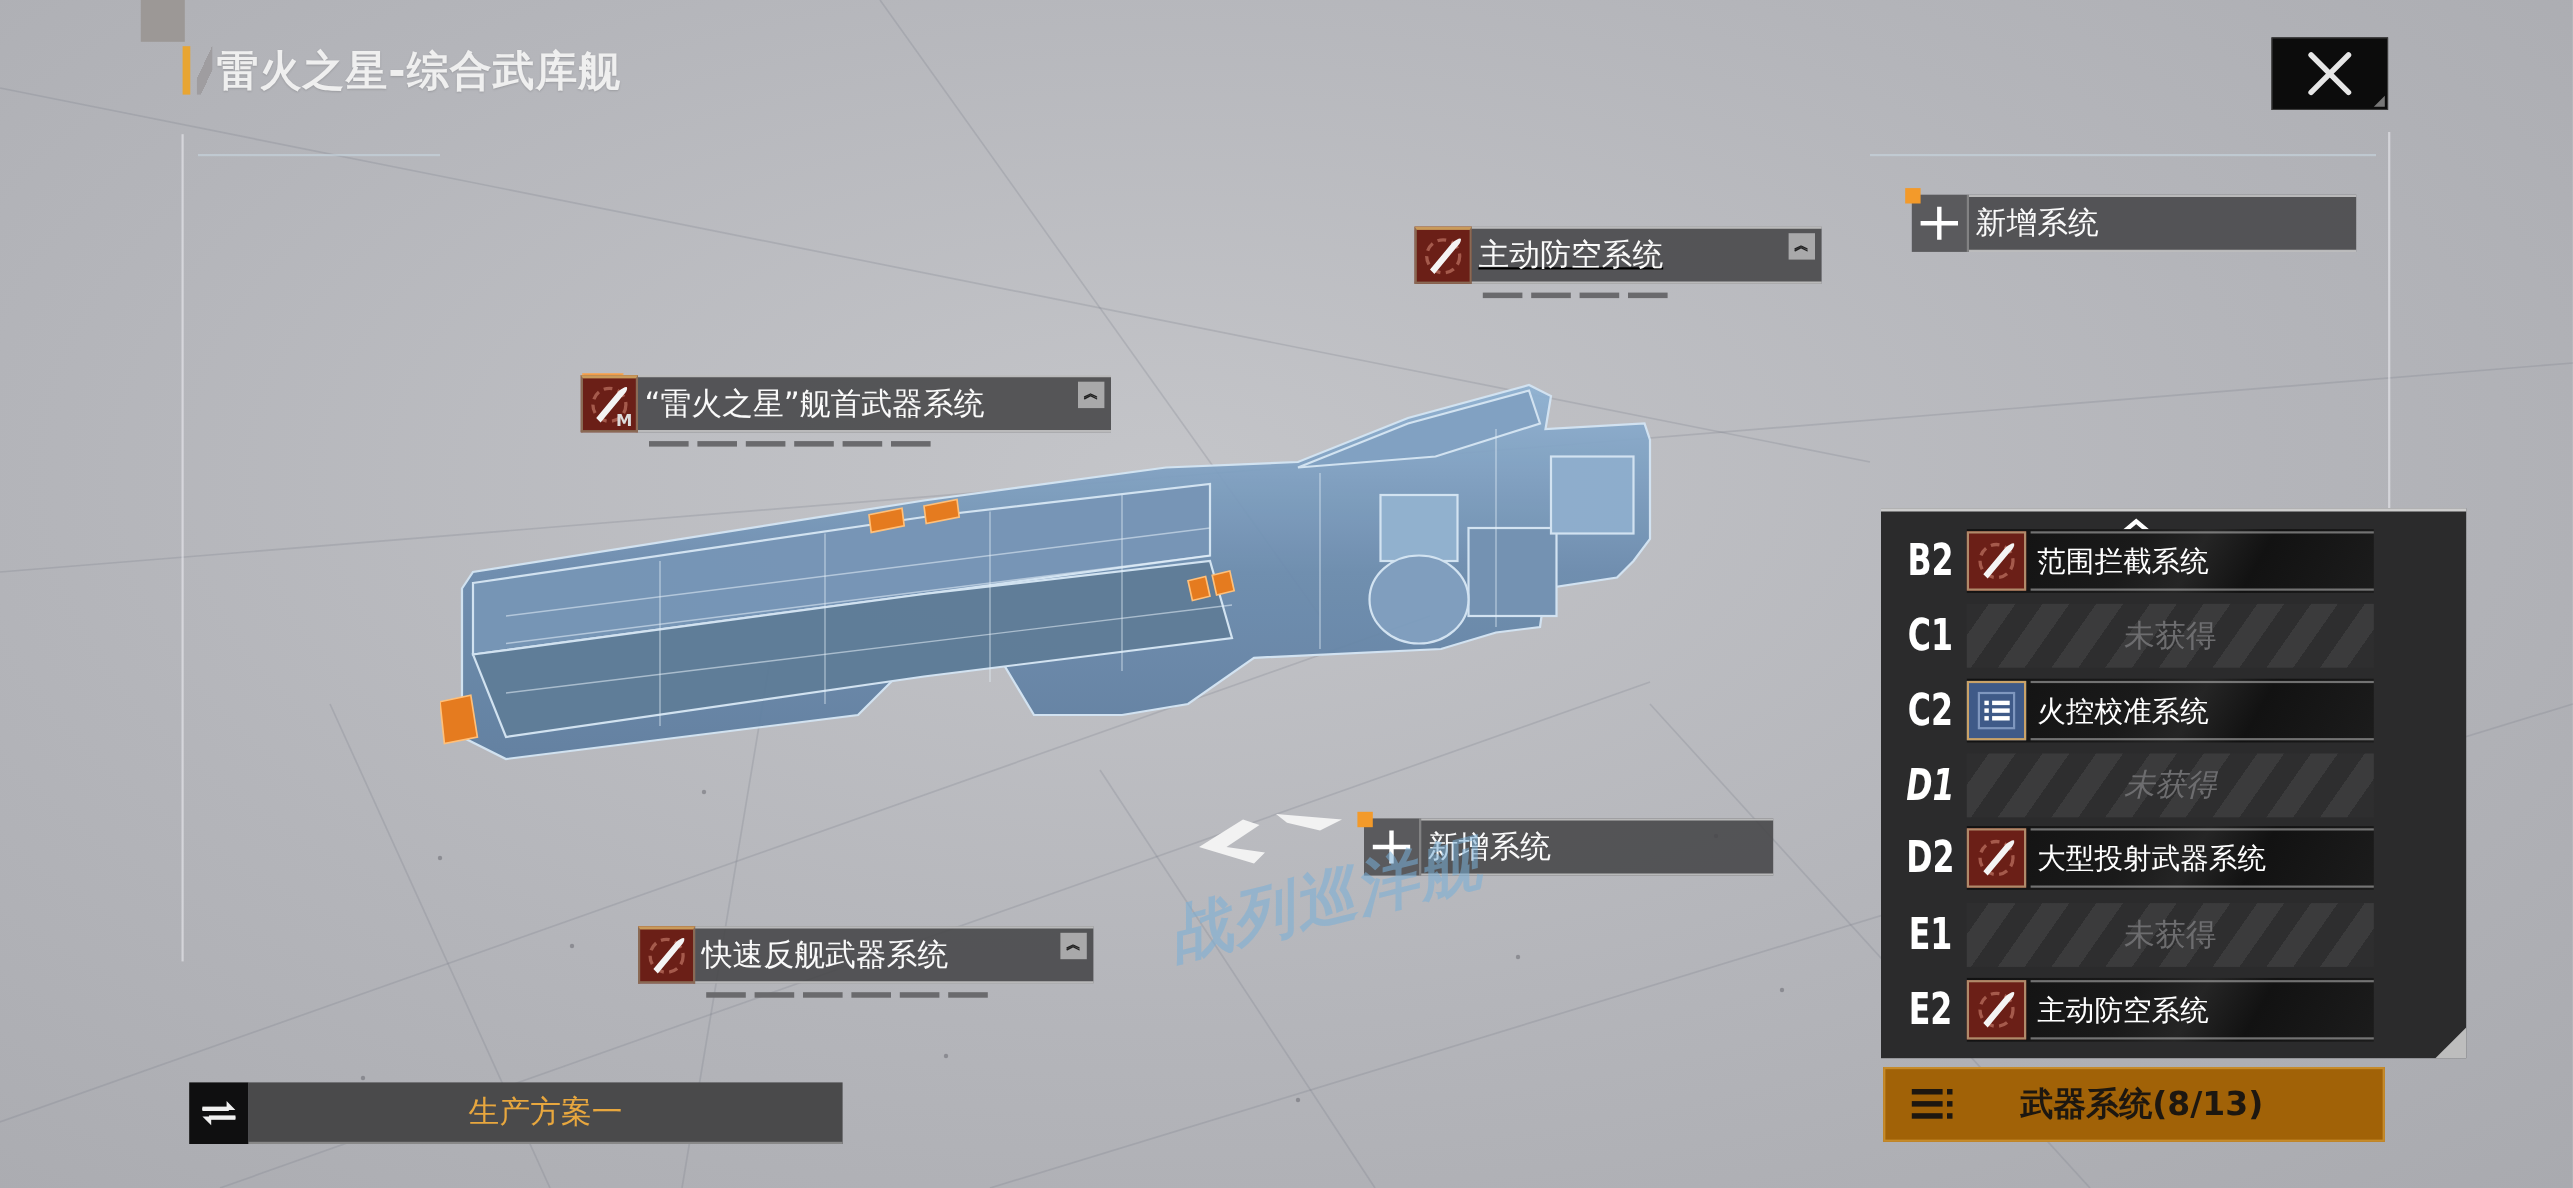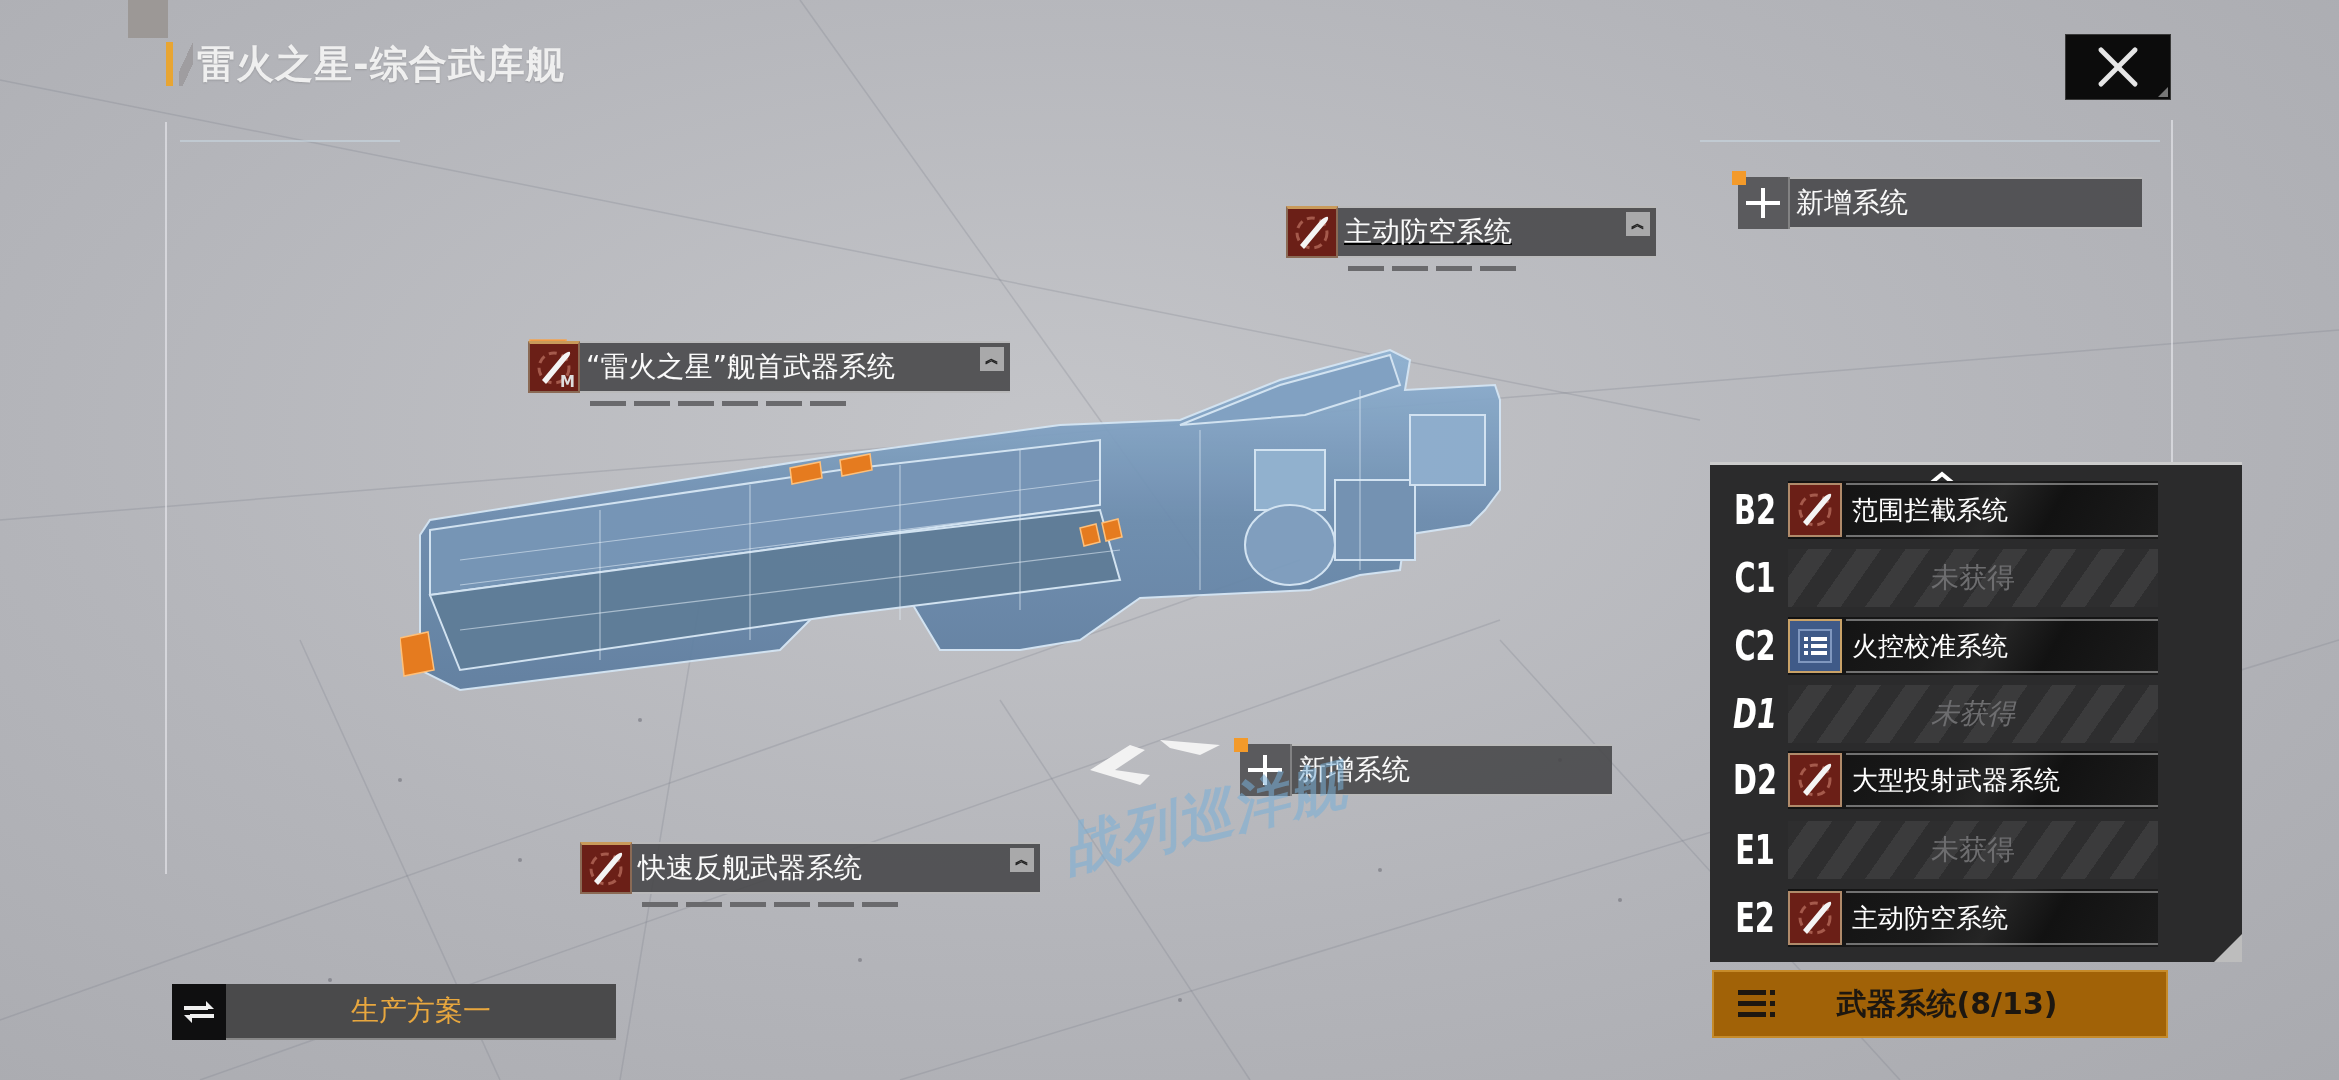--- a/index.html
+++ b/index.html
@@ -62,21 +62,21 @@
   .slot.filled .body::before { top:2px; } .slot.filled .body::after { bottom:2px; }
   .slot.empty .body { background:repeating-linear-gradient(-55deg,#2e2e2f 0 20px,#3b3b3c 20px 40px); justify-content:center; }
   .slot.empty .name { color:#6d6d6f; font-size:28px; }
 
   
   .ws-btn { position:absolute; left:1712px; top:970px; width:456px; height:68px; background:#a16207; border:2px solid #c68b2a; box-sizing:border-box; display:flex; align-items:center; cursor:pointer; }
   .ws-btn .menu-ico { width:60px; margin-left:14px; }
   .ws-btn .lbl { flex:1; text-align:center; color:#1d1710; font-size:30px; font-weight:bold; margin-right:60px; }
 
   
-  .plan-btn { position:absolute; left:172px; top:984px; width:444px; height:56px; display:flex; cursor:pointer; }
+  .plan-btn { position:absolute; left:172px; top:984px; width:594px; height:56px; display:flex; cursor:pointer; }
   .plan-btn .swap { width:54px; height:56px; background:#0f0f10; display:flex; align-items:center; justify-content:center; }
   .plan-btn .lbl { flex:1; background:#4a4a4b; color:#e8a73e; font-size:28px; display:flex; align-items:center; justify-content:center; border-bottom:2px solid #888; }
 </style>
 </head>
 <body>
 
 <svg class="bg-grid" width="2339" height="1080" viewBox="0 0 2339 1080">
   <g stroke="rgba(120,125,135,0.25)" stroke-width="1.5" fill="none">
     <line x1="0" y1="1020" x2="1300" y2="560"></line>
     <line x1="200" y1="1080" x2="1500" y2="620"></line>
@@ -219,21 +219,21 @@
     </div>
 </div>
 
 <div class="hp" style="left:580px; top:842px;">
   <div class="icon-box">
     <svg width="44" height="44" viewBox="0 0 44 44">
       <circle cx="22" cy="22" r="15" fill="none" stroke="#a55a4c" stroke-width="3" stroke-dasharray="8 5"></circle>
       <path d="M10,34 L30,10 Q36,5 38,6 Q39,9 34,14 L14,38 Z" fill="#f4f4f4"></path>
     </svg>
   </div>
-  <div class="label" style="width:408px;">
+  <div class="label" style="width:362px;">
     <span class="txt">快速反舰武器系统</span>
     <span class="collapse">︽</span>
   </div>
   <div class="dots">
       <span></span>
       <span></span>
       <span></span>
       <span></span>
       <span></span>
       <span></span>

